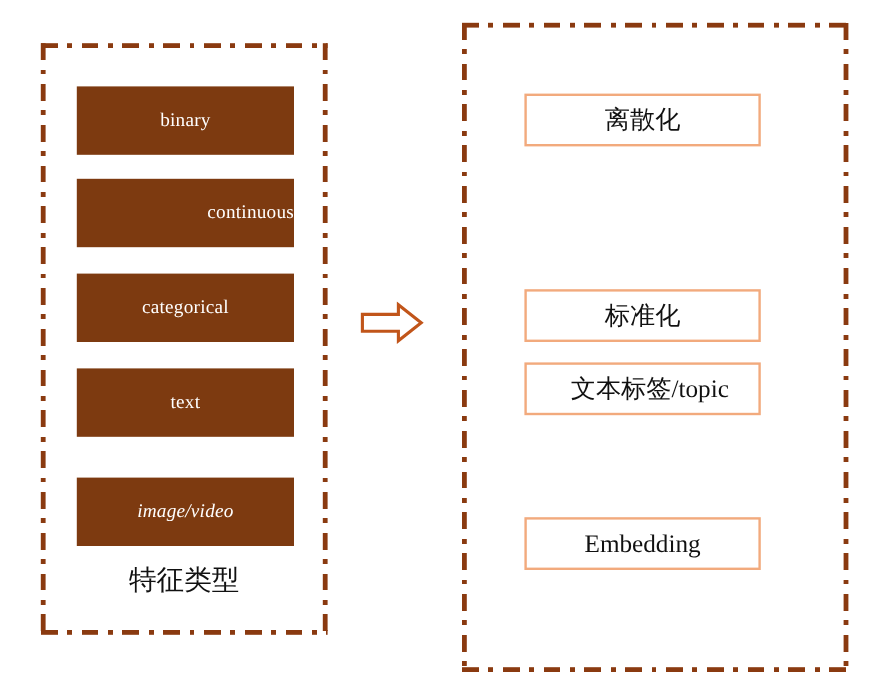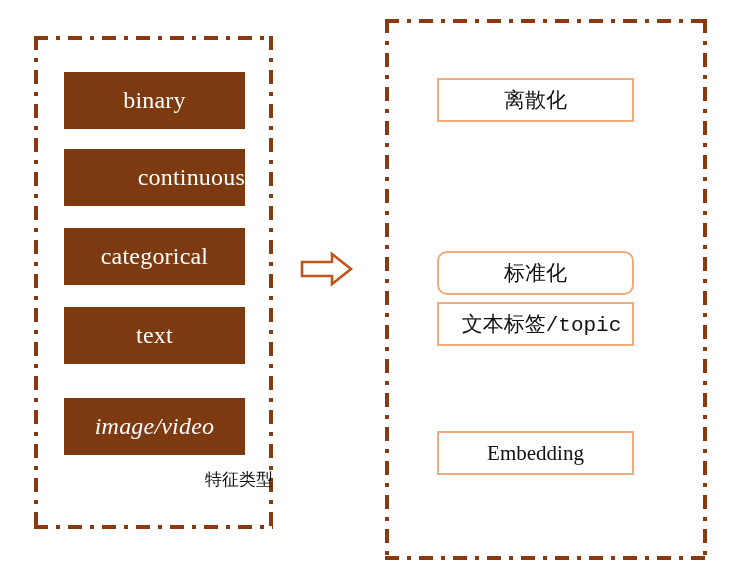--- a/index.html
+++ b/index.html
@@ -70,21 +70,21 @@
   .chip-brown {
     position: absolute;
     left: 30px;        
     width: 181px;
     height: 57px;
     background: #7d3a10;
     color: #ffffff;
     display: flex;
     align-items: center;
     justify-content: center;
-    font-size: 24px;
+    font-size: 16px;
     letter-spacing: 0.2px;
     white-space: nowrap;
   }
 
   
   .chip-outline {
     position: absolute;
     left: 52px;        
     width: 197px;
     box-sizing: border-box;
@@ -104,22 +104,22 @@
     
   }
   .chip-outline.overflow .chip-text {
     transform: translateX(6px);
   }
 
   
   .panel-caption {
     position: absolute;
     width: 100%;
-    text-align: right;
-    font-size: 17px;
+    text-align: center;
+    font-size: 23px;
     color: #111111;
     font-family: Liberation Mono, monospace;
     white-space: nowrap;
   }
   .caption-left  { top: 432px; left: 0; }
   .caption-right { top: 472px; left: 0; }
 
   
   .arrow-wrap {
     position: absolute;
@@ -168,24 +168,24 @@
 
   <div class="panel panel-right">
     <div class="edge edge-top"></div>
     <div class="edge edge-bottom"></div>
     <div class="edge edge-left"></div>
     <div class="edge edge-right"></div>
 
     <div class="chip-outline" style="top:59px;">
       <span class="chip-text">离散化</span>
     </div>
-    <div class="chip-outline" style="top:232px;border-radius:10px;">
+    <div class="chip-outline" style="top:222px;">
       <span class="chip-text">标准化</span>
     </div>
-    <div class="chip-outline overflow" style="top:283px;font-family:Liberation Mono, monospace;">
+    <div class="chip-outline overflow" style="top:283px;">
       <span class="chip-text">文本标签/topic</span>
     </div>
     <div class="chip-outline" style="top:412px;">
       <span class="chip-text">Embedding</span>
     </div>
 
   </div>
 
 </div>
 

